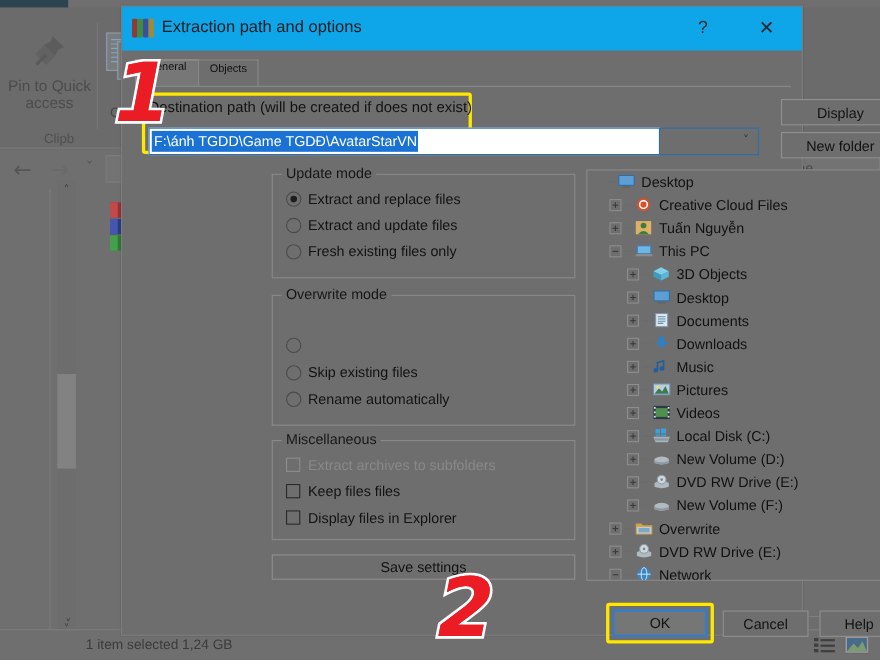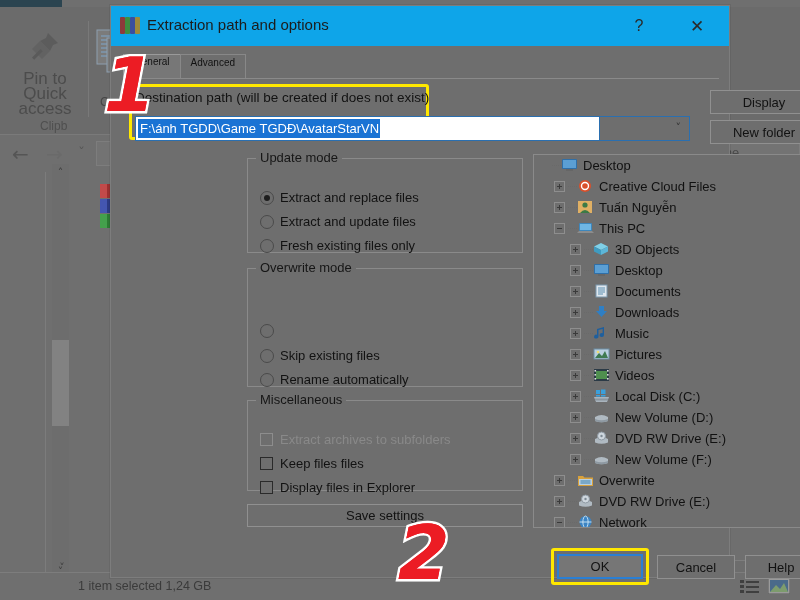--- a/index.html
+++ b/index.html
@@ -26,21 +26,21 @@
     background: #6b6b6b;
     border-bottom: 1px solid #7a7a7a;
   }
   .ribbon-sep {
     position: absolute; top: 14px; width: 1px; height: 96px;
     background: #797979;
   }
   .pin-btn {
     position: absolute; left: 6px; top: 16px; width: 78px; height: 96px;
     text-align: center;
-    color: #4c4c4c; font-size: 17px; line-height: 15px;
+    color: #4c4c4c; font-size: 14px; line-height: 15px;
   }
   .pin-icon {
     width: 34px; height: 34px; margin: 6px auto 8px auto;
     position: relative;
   }
   .pin-icon svg { display:block; }
   .clipboard-lbl {
     position: absolute; left: 40px; top: 112px;
     color: #4f4f4f; font-size: 12px;
   }
@@ -198,21 +198,21 @@
   }
   .group > .legend {
     position: absolute; left: 8px; top: -9px;
     background: #6e6e6e; padding: 0 4px;
     font-size: 13px; color: #161616;
   }
   .grp-update  { left: 136px; top: 152px; width: 276px; height: 95px; }
   .grp-over    { left: 136px; top: 262px; width: 276px; height: 119px; }
   .grp-misc    { left: 136px; top: 394px; width: 276px; height: 91px; }
 
-  .opt { position: absolute; display: flex; align-items: center; font-size: 13px; color: #121212; margin-top: 17px; }
+  .opt { position: absolute; display: flex; align-items: center; font-size: 13px; color: #121212; }
   .radio {
     width: 14px; height: 14px; border-radius: 50%;
     border: 1px solid #4a4a4a; background: #6e6e6e;
     margin-right: 6px; position: relative; flex: none;
   }
   .radio.on::after {
     content: ''; position: absolute; left: 3px; top: 3px;
     width: 6px; height: 6px; border-radius: 50%; background: #1d1d1d;
   }
   .check {
@@ -408,21 +408,21 @@
         <i style="left:10px;background:#3a4f9e;"></i>
         <i style="left:15px;background:#9e8a3a;"></i>
       </div>
       <div class="dlg-title-text">Extraction path and options</div>
       <div class="dlg-help">?</div>
       <div class="dlg-close">✕</div>
     </div>
 
     <div class="tabs">
       <div class="tab active">General</div>
-      <div class="tab">Advanced</div>
+      <div class="tab">Objects</div>
     </div>
     <div class="tabline"></div>
 
     <div class="dest-highlight"></div>
     <div class="dest-label">Destination path (will be created if does not exist)</div>
 
     <div class="dest-combo-arrow">
       <span>˅</span>
     </div>
     <div class="dest-input-wrap">

